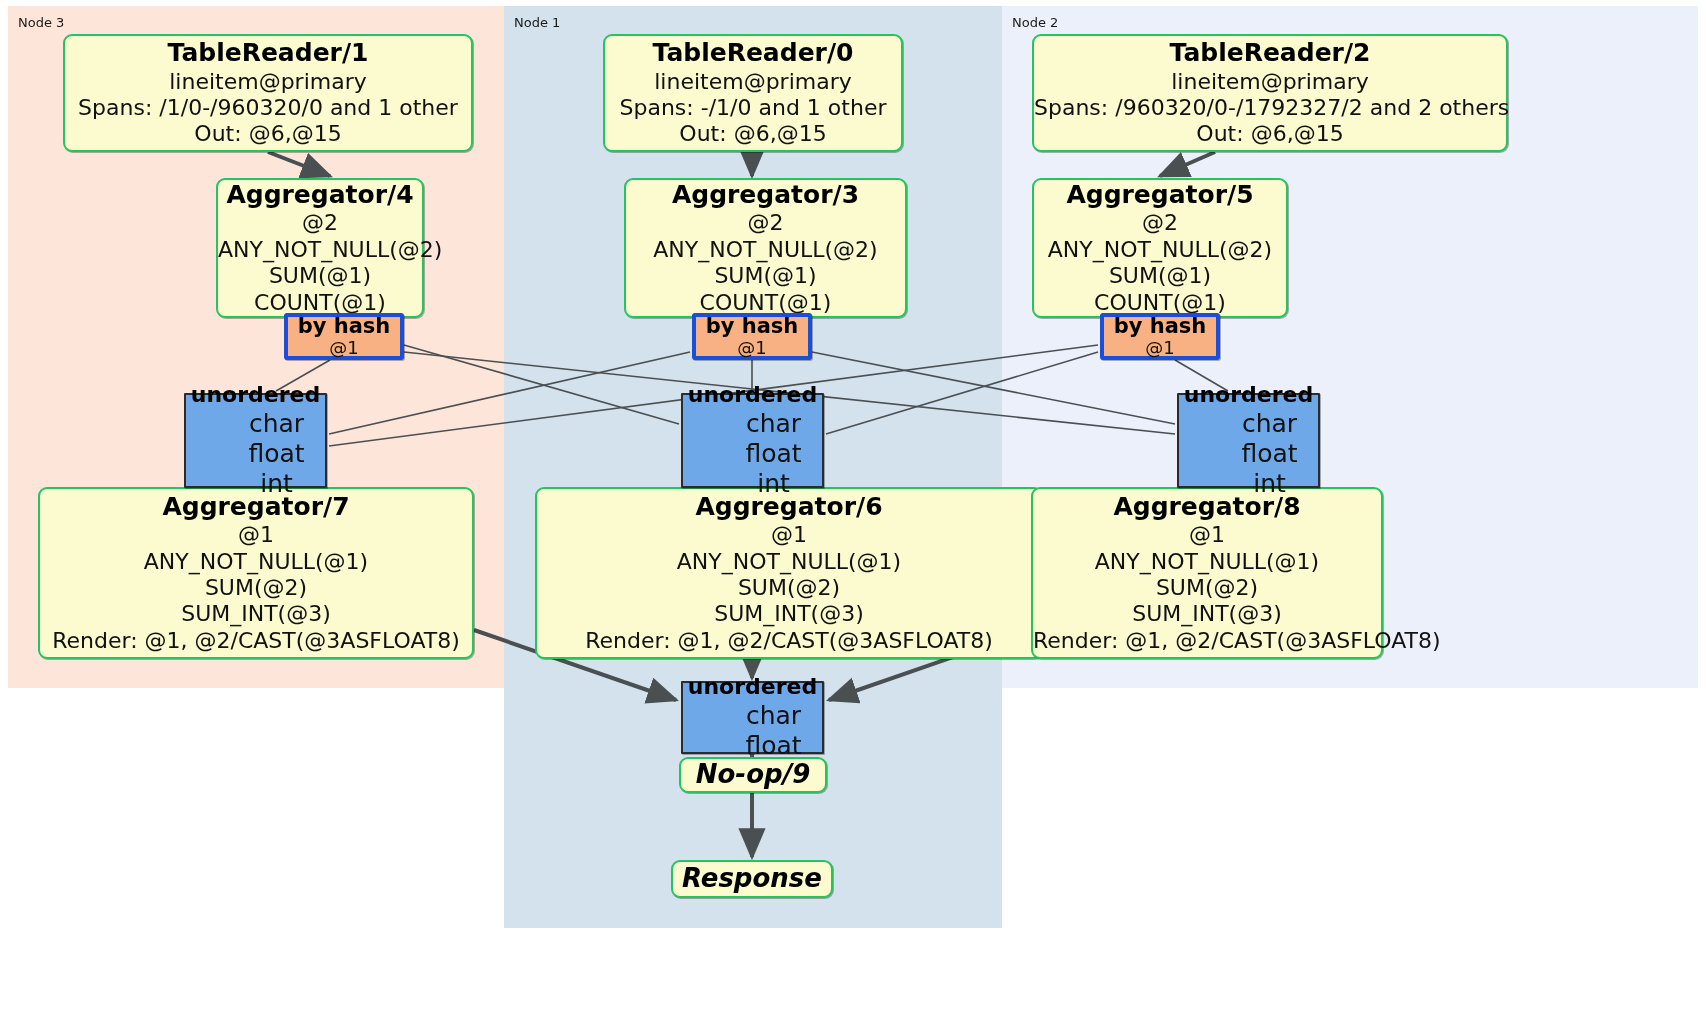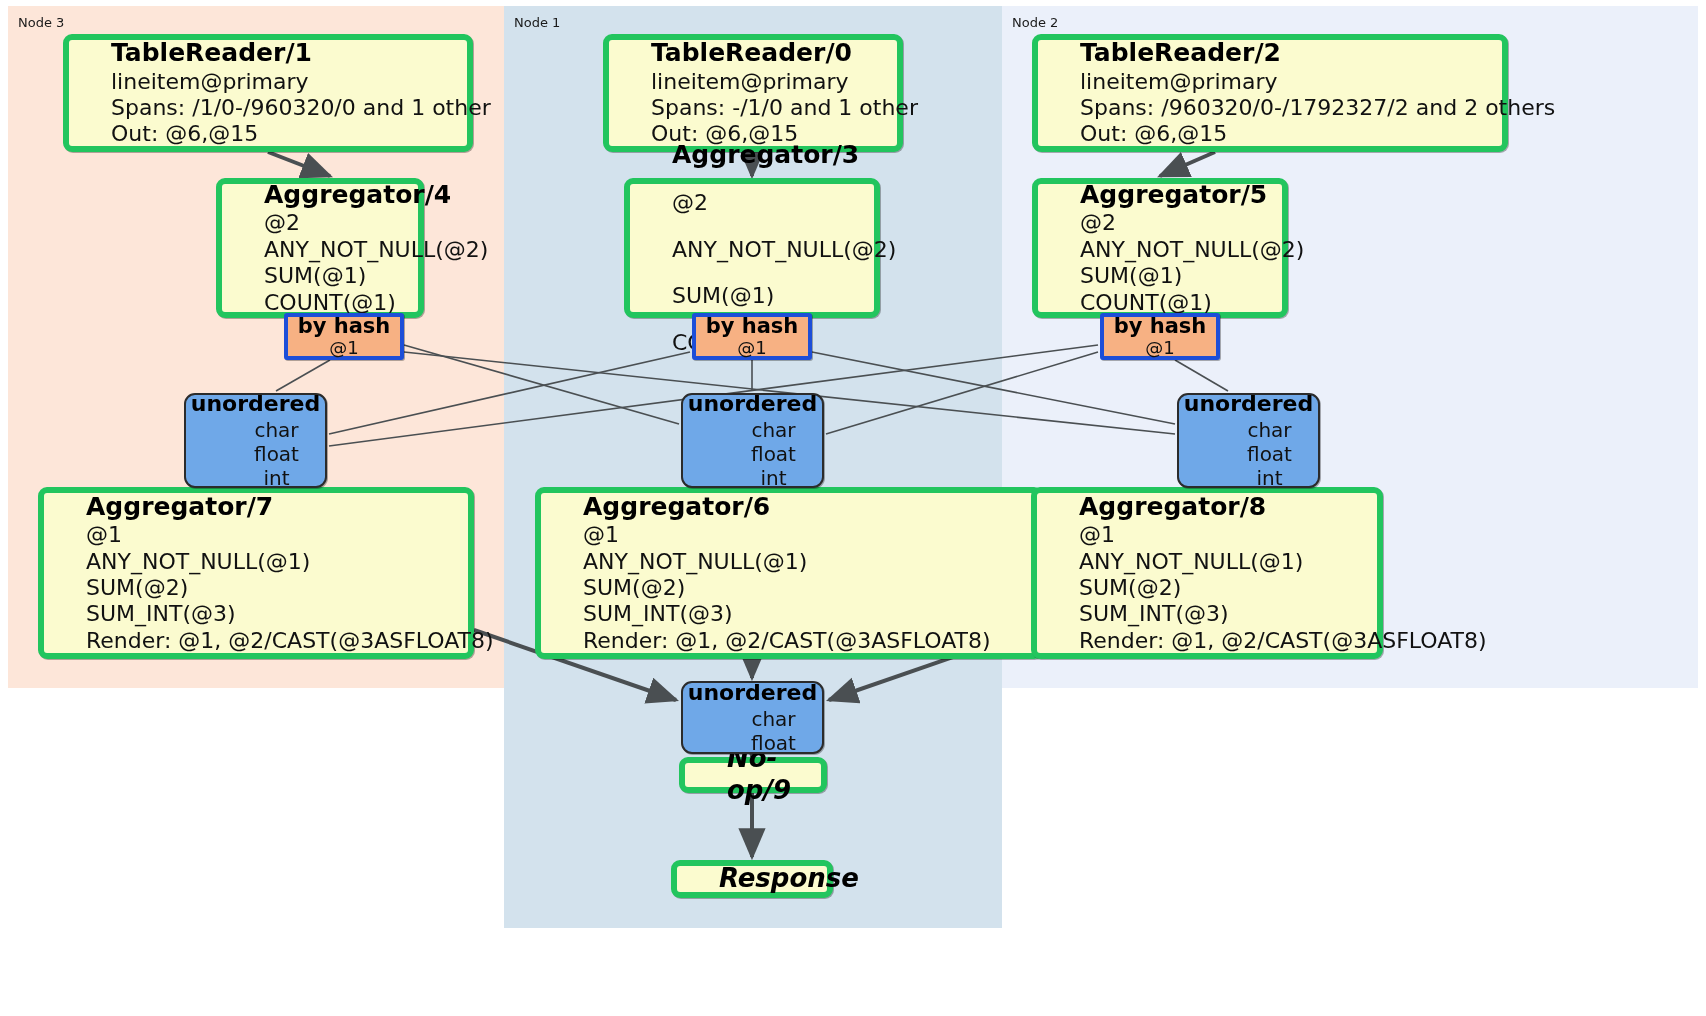--- a/index.html
+++ b/index.html
@@ -5,40 +5,40 @@
 <style>
   html,body{margin:0;padding:0;background:#ffffff;}
   body{font-family:"DejaVu Sans","Liberation Sans",sans-serif;}
   #stage{position:relative;width:1706px;height:1016px;overflow:hidden;background:#fff;}
 
   .node-lane{position:absolute;box-sizing:border-box;}
   .lane-label{position:absolute;font-size:13px;color:#1a1a1a;line-height:1;}
 
   .edges{position:absolute;left:0;top:0;width:1706px;height:1016px;pointer-events:none;}
 
-  .box{position:absolute;box-sizing:border-box;border:6px solid #22c55e;
-       border-radius:9px;background:#fbfbcf;
+  .box{position:absolute;box-sizing:border-box;border:2px solid #22c55e;
+       border-radius:9px;background:#fbfbcf;text-align:center;
        display:flex;flex-direction:column;justify-content:center;
-       box-shadow:1px 1px 0 rgba(0,0,0,0.30);padding-left:42px;}
+       box-shadow:1px 1px 0 rgba(0,0,0,0.30);}
   .box .t{font-weight:bold;font-size:25px;color:#000;line-height:1.22;}
   .box .l{font-size:22px;color:#111;line-height:1.20;white-space:nowrap;}
 
   .router{position:absolute;box-sizing:border-box;border:4px solid #1d4ed8;
           border-radius:3px;background:#f7b183;text-align:center;
           display:flex;flex-direction:column;justify-content:center;
           box-shadow:1px 1px 0 rgba(0,0,0,0.30);}
   .router .t{font-weight:bold;font-size:21px;color:#000;line-height:1.15;}
   .router .l{font-size:18px;color:#111;line-height:1.15;}
 
   .sync{position:absolute;box-sizing:border-box;border:2px solid #2b2b2b;
-        border-radius:11px;background:#6fa8e8;text-align:center;
+        border-radius:1px;background:#6fa8e8;text-align:center;
         display:flex;flex-direction:column;justify-content:center;
         box-shadow:1px 1px 0 rgba(0,0,0,0.30);}
   .sync .t{font-weight:bold;font-size:22px;color:#000;line-height:1.2;}
-  .sync .l{font-size:20px;color:#111;line-height:1.2;margin-left:42px;}
+  .sync .l{font-size:25px;color:#111;line-height:1.2;margin-left:42px;}
 
   .noop .t,.resp .t{font-weight:bold;font-size:26px;font-style:italic;}
 </style>
 </head>
 <body>
 
 <div id="stage">
 
   <div id="lanes-layer">
       <div class="node-lane" style="left: 8px; top: 6px; width: 496px; height: 682px; background: rgb(253, 230, 217);"></div>
@@ -100,21 +100,21 @@
         <div class="l">Spans: /960320/0-/1792327/2 and 2 others</div>
         <div class="l">Out: @6,@15</div>
       </div>
       <div class="box" style="left: 216px; top: 178px; width: 208px; height: 140px;">
         <div class="t">Aggregator/4</div>
         <div class="l">@2</div>
         <div class="l">ANY_NOT_NULL(@2)</div>
         <div class="l">SUM(@1)</div>
         <div class="l">COUNT(@1)</div>
       </div>
-      <div class="box" style="left: 624px; top: 178px; width: 256px; height: 140px; gap: 20px;">
+      <div class="box" style="left: 624px; top: 178px; width: 283px; height: 140px;">
         <div class="t">Aggregator/3</div>
         <div class="l">@2</div>
         <div class="l">ANY_NOT_NULL(@2)</div>
         <div class="l">SUM(@1)</div>
         <div class="l">COUNT(@1)</div>
       </div>
       <div class="box" style="left: 1032px; top: 178px; width: 256px; height: 140px;">
         <div class="t">Aggregator/5</div>
         <div class="l">@2</div>
         <div class="l">ANY_NOT_NULL(@2)</div>

